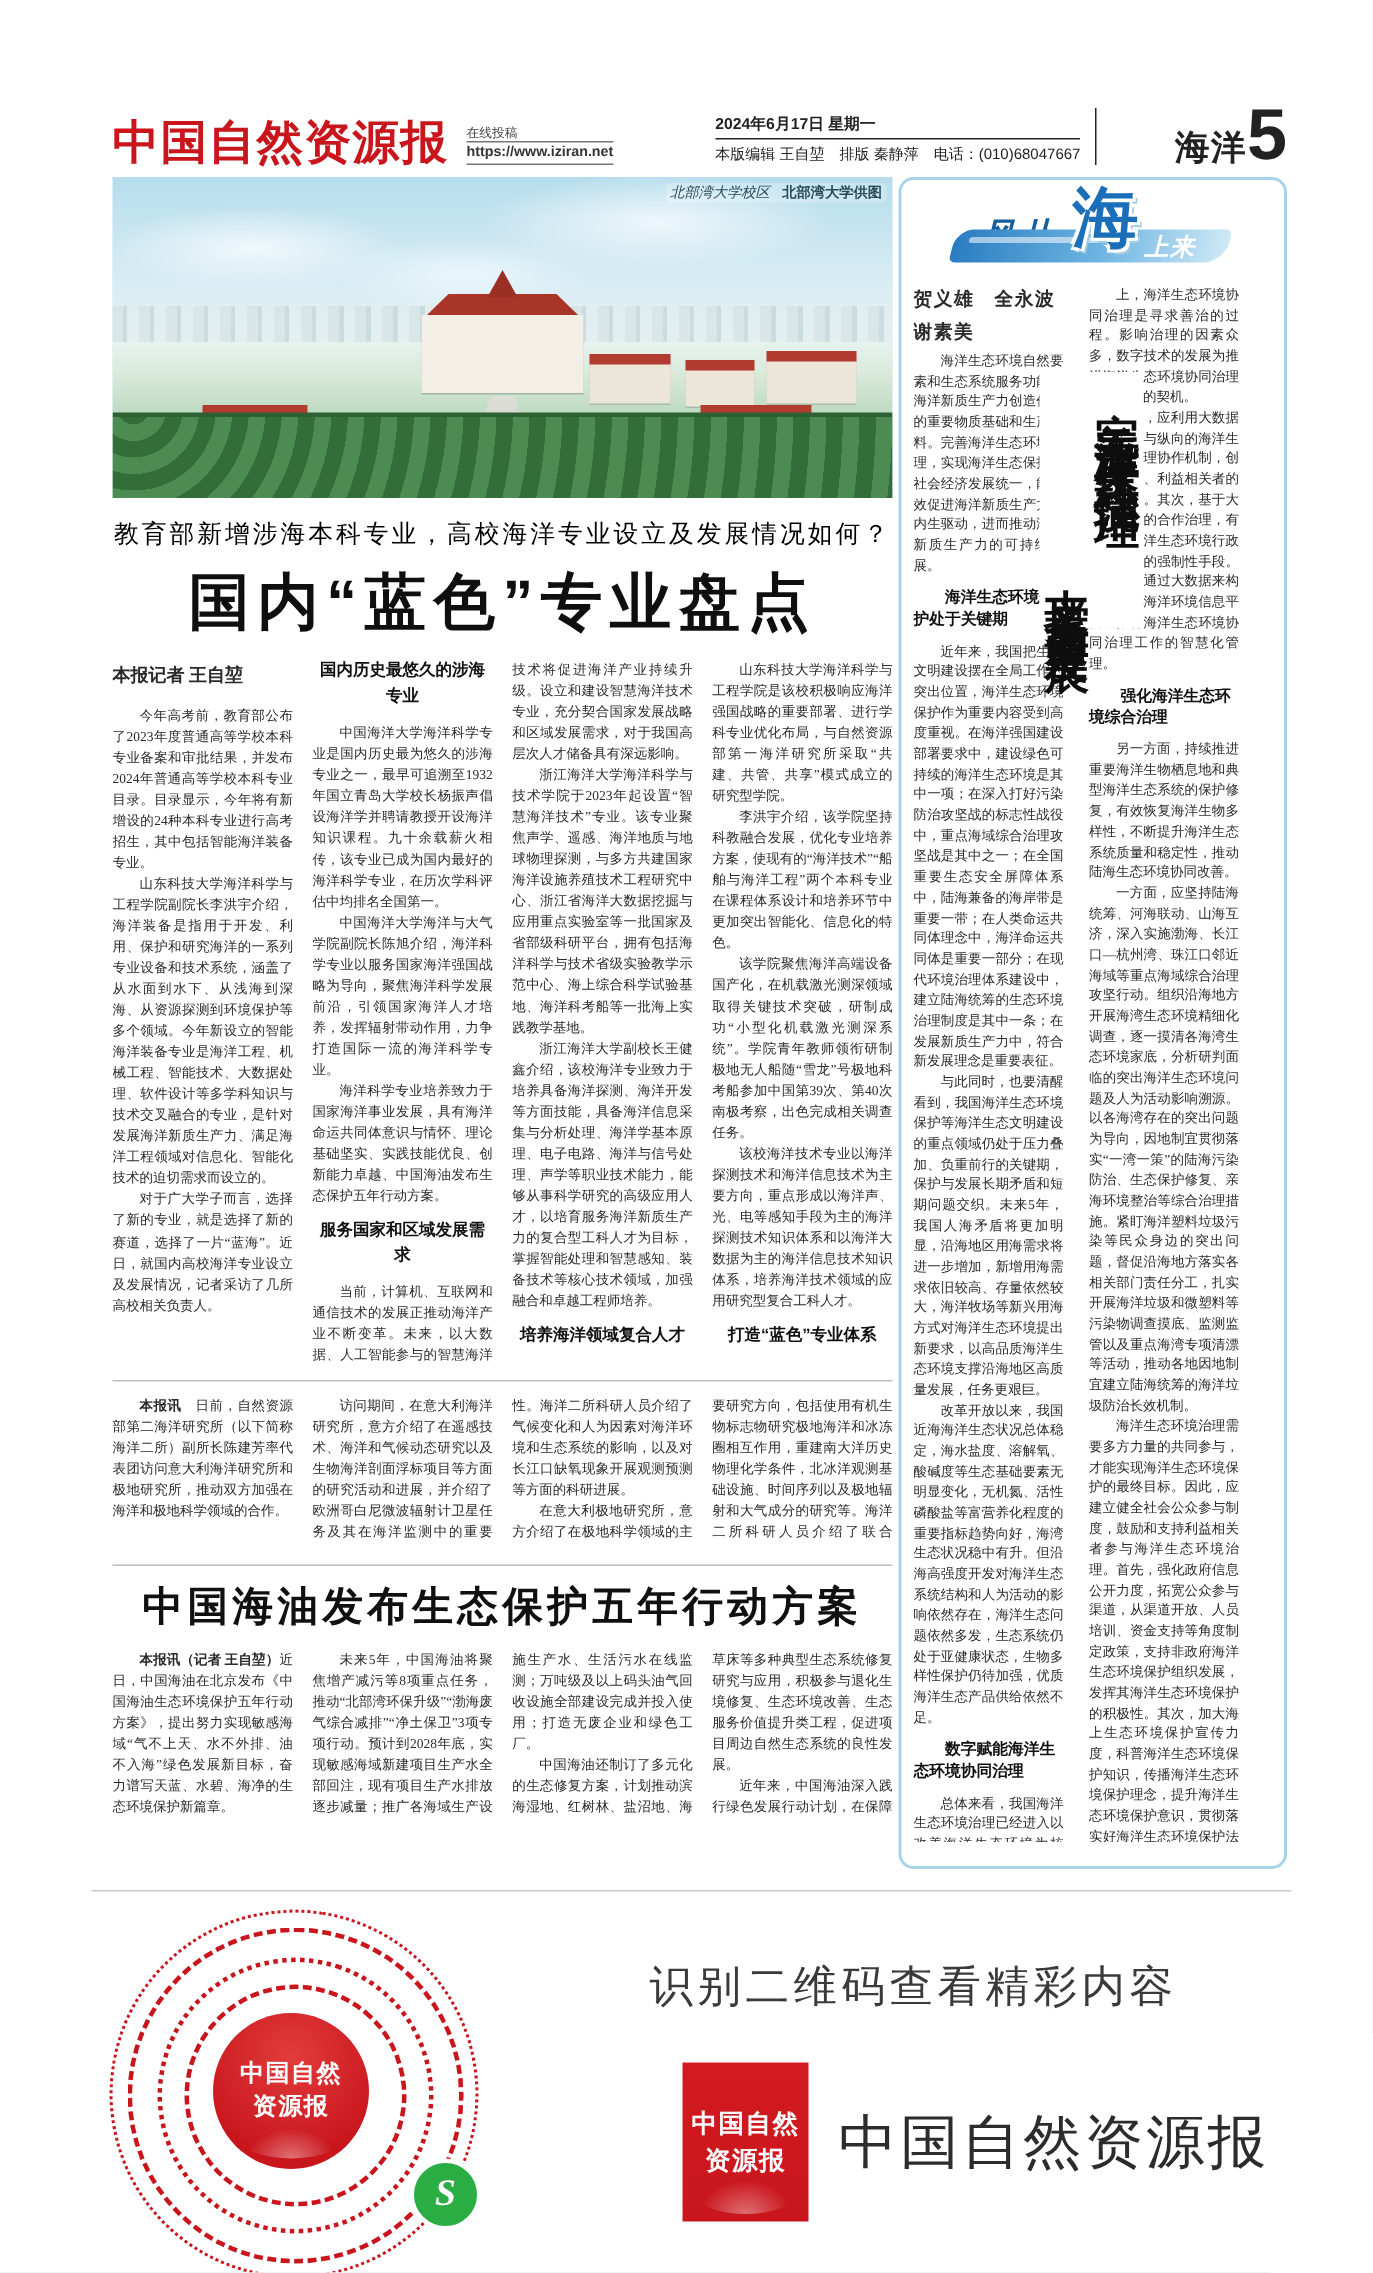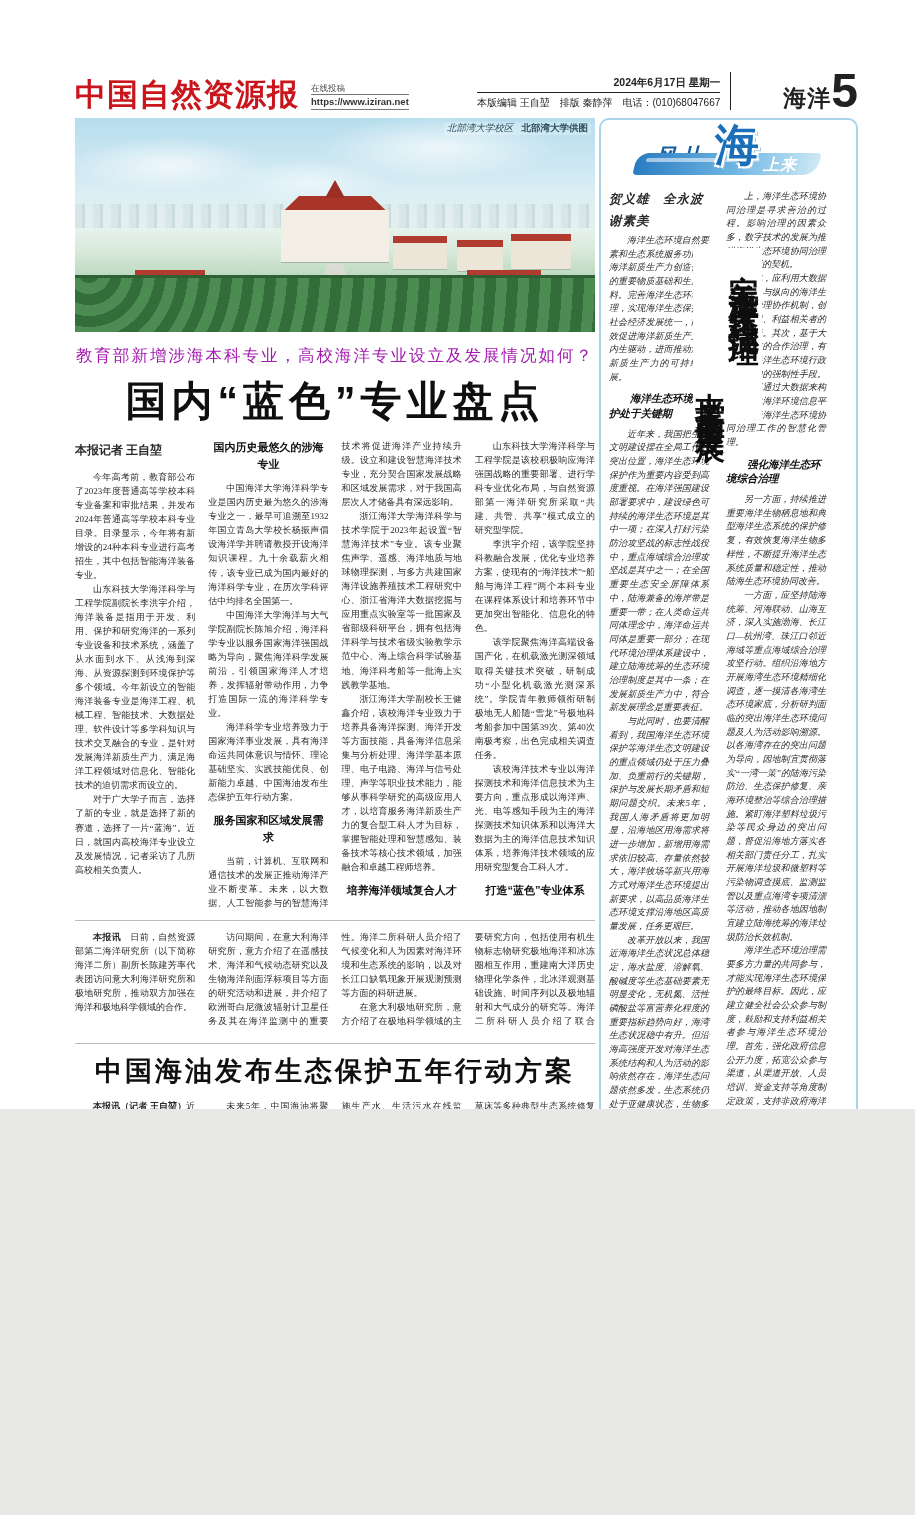--- a/index.html
+++ b/index.html
@@ -1,28 +1,28 @@
 <!DOCTYPE html>
 <html><head>
 <meta charset="utf-8">
 <style>
   html,body{margin:0;padding:0;background:#e8e8e6;}
-  .page{position:relative;width:915px;height:1109px;background:#fff;overflow:hidden;
+  .page{position:relative;width:915px;height:1515px;background:#fff;overflow:hidden;
         font-family:"Liberation Serif","DejaVu Serif",serif;color:#222;}
   .inner{padding:58px 57px 0 75px;}
 
   
   .masthead{display:flex;align-items:flex-end;height:52px;}
   .brand{font-size:31px;font-weight:900;color:#c9161d;letter-spacing:1px;line-height:1;}
   .submit{margin-left:12px;font-family:"Liberation Sans","DejaVu Sans",sans-serif;color:#444;line-height:1.3;}
   .submit .lbl{display:block;font-size:8.5px;}
   .submit .url{display:block;font-size:9.5px;font-weight:bold;color:#333;
                border-top:1px solid #777;border-bottom:1px solid #777;padding:1px 0;}
   .mast-right{margin-left:auto;display:flex;align-items:flex-end;gap:10px;}
-  .mast-info{text-align:right;font-family:"Liberation Sans","DejaVu Sans",sans-serif;}
+  .mast-info{font-family:"Liberation Sans","DejaVu Sans",sans-serif;}
   .mast-info .date{font-size:10.5px;font-weight:bold;padding-bottom:2px;}
   .mast-info .editors{font-size:10px;font-weight:normal;border-top:1.5px solid #222;padding-top:3px;}
   .mast-section{display:flex;align-items:flex-end;border-left:1.5px solid #222;padding-left:8px;}
   .sec-name{font-family:"Liberation Sans","DejaVu Sans",sans-serif;font-size:23px;font-weight:900;letter-spacing:1px;line-height:1;margin-left:44px;}
   .sec-num{font-family:"Liberation Sans","DejaVu Sans",sans-serif;font-size:48px;font-weight:900;line-height:.8;}
 
   
   .content{display:flex;gap:4px;margin-top:8px;}
   .left-zone{width:520px;}
   .sidebar{width:261px;box-sizing:border-box;border:2px solid #a8d4ea;border-radius:10px;
@@ -58,21 +58,21 @@
   .ph-trees{position:absolute;left:0;right:0;bottom:0;height:54px;
     background:repeating-radial-gradient(circle at 14px -6px,#336e3a 0 11px,#4c8b52 11px 22px);
     border-top:3px solid #2d6133;}
   .ph-road{position:absolute;left:0;right:0;bottom:40px;height:9px;background:#cfd4cc;opacity:.9;}
   .ph-caption{position:absolute;top:4px;right:4px;font-size:9.5px;color:#2b4c5c;z-index:3;
     background:rgba(255,255,255,.25);padding:0 3px;border-radius:3px;font-family:Liberation Serif, serif;}
   .ph-caption .loc{font-style:italic;}
   .ph-caption .credit{font-weight:bold;margin-left:6px;}
 
   
-  .kicker{margin-top:13px;text-align:center;font-size:16.5px;letter-spacing:2px;color:#a21caf;}
+  .kicker{margin-top:13px;text-align:center;font-size:16.5px;letter-spacing:2px;color:#000000;}
   .main-headline{margin:7px 0 10px;text-align:center;font-family:"Liberation Sans","DejaVu Sans",sans-serif;
     font-size:41px;font-weight:900;letter-spacing:5px;color:#0f0f0f;}
 
   
   .article-cols{column-count:4;column-gap:13px;column-fill:auto;height:472px;overflow:hidden;
     text-align:justify;font-size:9px;line-height:1.56;color:#2a2a2a;}
   .sub-cols{column-count:4;column-gap:13px;column-fill:auto;overflow:hidden;
     text-align:justify;font-size:9px;line-height:1.56;color:#2a2a2a;}
   .coop-cols{height:104px;}
   .cnooc-cols{height:118px;}
@@ -89,21 +89,21 @@
   .fc-wind{position:absolute;left:46px;top:16px;font-family:"Liberation Sans","DejaVu Sans",sans-serif;
     font-size:22px;font-weight:900;font-style:italic;color:#155f9e;letter-spacing:3px;}
   .fc-banner{position:absolute;left:26px;top:27px;width:184px;height:22px;border-radius:12px 4px 14px 4px;
     transform:skewX(-14deg);background:linear-gradient(90deg,#2a7cc2,#6fb6e2 55%,#cfe9f6);}
   .fc-banner:after{content:"";position:absolute;left:10px;top:5px;right:60px;height:4px;border-radius:4px;
     background:rgba(255,255,255,.55);}
   .fc-sea{position:absolute;left:106px;top:-2px;font-size:44px;font-weight:900;color:#1b6fb8;z-index:2;line-height:1;
     text-shadow:-2px -2px 0 #fff,2px -2px 0 #fff,-2px 2px 0 #fff,2px 2px 0 #fff,3px 3px 0 #9fc9e2;}
   .fc-rest{position:absolute;left:154px;top:29px;font-family:"Liberation Sans","DejaVu Sans",sans-serif;
     font-size:16px;font-weight:900;font-style:italic;color:#fff;z-index:2;letter-spacing:1px;}
-  .sidebar-body{display:flex;gap:17px;margin-top:6px;height:1038px;overflow:hidden;font-style:italic;}
+  .sidebar-body{display:flex;gap:17px;margin-top:6px;height:1038px;overflow:hidden;}
   .scol{width:100px;font-size:9px;line-height:1.52;text-align:justify;color:#2a2a2a;}
   .sidebar .blk-h{text-align:left;text-indent:2em;font-size:10.5px;margin:7px 0;line-height:1.4;}
   .v-headline{position:absolute;top:128px;left:50%;transform:translateX(-52%);writing-mode:vertical-rl;
     font-size:30px;font-weight:900;letter-spacing:7px;line-height:1.12;background:#fff;padding:2px 1px;z-index:2;color:#0e0e0e;}
   .v-headline .vl2{padding-top:118px;}
 
   
   .page-bottom-rule{border:0;border-top:1px solid #c9c9c9;margin:14px 0 0 -14px;width:800px;}
   .promo{display:flex;align-items:flex-start;margin-top:20px;}
   .qr{position:relative;width:276px;height:232px;}

